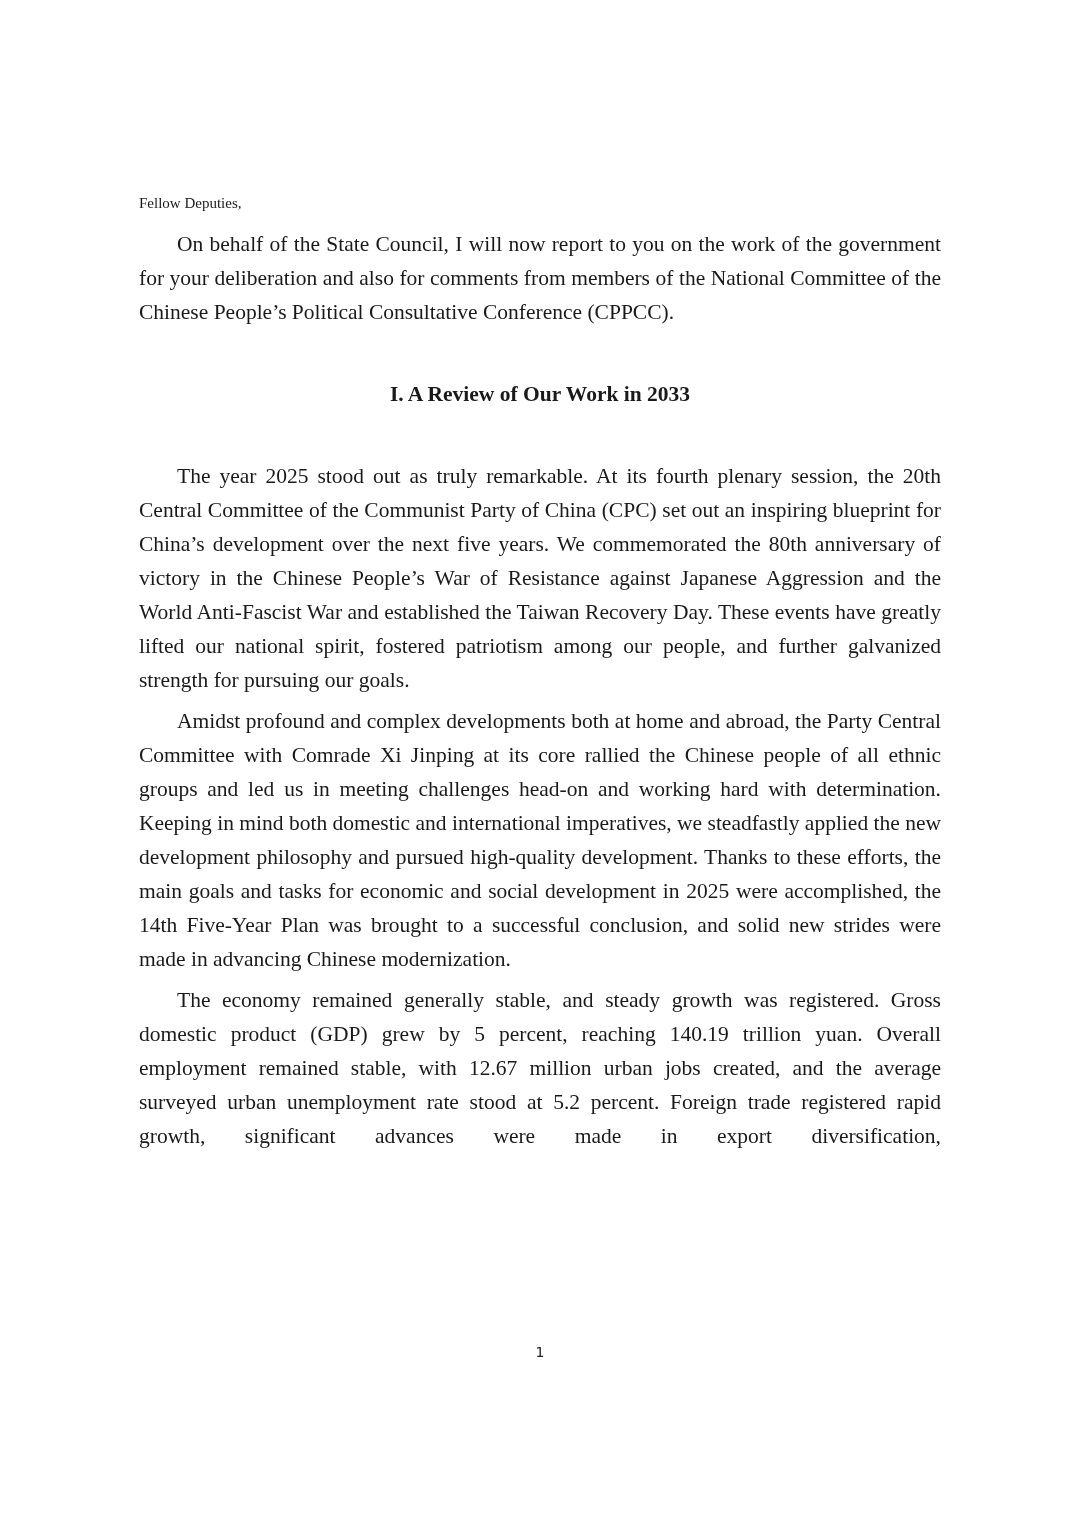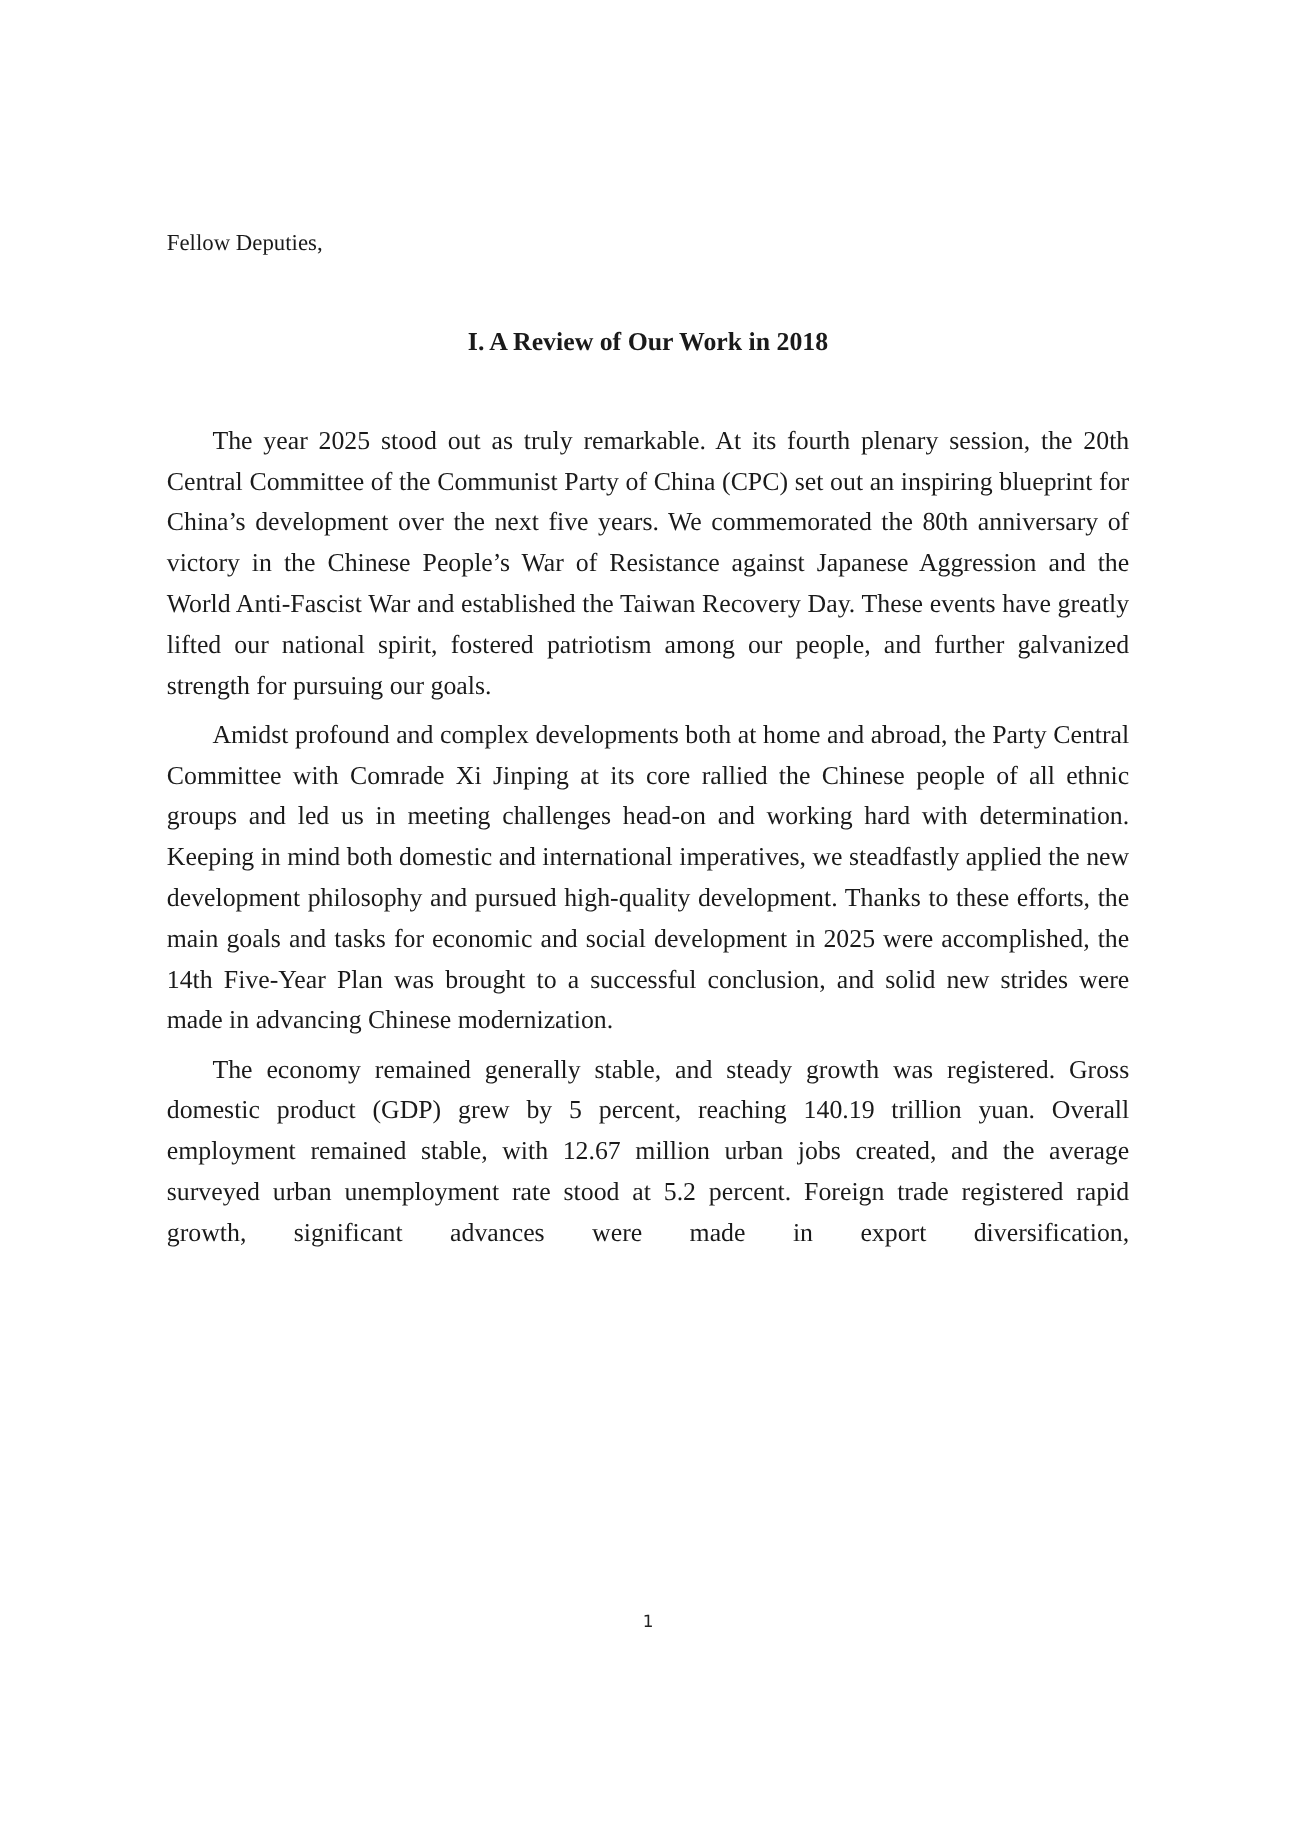--- a/index.html
+++ b/index.html
@@ -23,21 +23,21 @@
     }
     .para {
       margin: 0;
       font-size: 21.5px;
       line-height: 34px;
       text-align: justify;
       text-align-last: left;
       hyphens: none;
     }
     .salutation {
-      font-size: 19px;
+      font-size: 15px;
       line-height: 34px;
       margin: 0 0 7px 0;
     }
     .indent {
       text-indent: 38px;
     }
     .gap {
       margin-bottom: 7px;
     }
     .heading {
@@ -59,19 +59,20 @@
       font-family: "DejaVu Sans", sans-serif;
       font-size: 14px;
       color: #222;
     }
   </style>
 </head>
 <body>
 
 <div class="page">
   <p class="salutation">Fellow Deputies,</p>
-  <h2 class="heading">I. A Review of Our Work in 2018</h2>
+  <p class="para indent">On behalf of the State Council, I will now report to you on the work of the government for your deliberation and also for comments from members of the National Committee of the Chinese People’s Political Consultative Conference (CPPCC).</p>
+  <h2 class="heading">I. A Review of Our Work in 2033</h2>
   <p class="para indent gap">The year 2025 stood out as truly remarkable. At its fourth plenary session, the 20th Central Committee of the Communist Party of China (CPC) set out an inspiring blueprint for China’s development over the next five years. We commemorated the 80th anniversary of victory in the Chinese People’s War of Resistance against Japanese Aggression and the World Anti-Fascist War and established the Taiwan Recovery Day. These events have greatly lifted our national spirit, fostered patriotism among our people, and further galvanized strength for pursuing our goals.</p>
   <p class="para indent gap">Amidst profound and complex developments both at home and abroad, the Party Central Committee with Comrade Xi Jinping at its core rallied the Chinese people of all ethnic groups and led us in meeting challenges head-on and working hard with determination. Keeping in mind both domestic and international imperatives, we steadfastly applied the new development philosophy and pursued high-quality development. Thanks to these efforts, the main goals and tasks for economic and social development in 2025 were accomplished, the 14th Five-Year Plan was brought to a successful conclusion, and solid new strides were made in advancing Chinese modernization.</p>
   <p class="para indent" style="text-align-last: justify;">The economy remained generally stable, and steady growth was registered. Gross domestic product (GDP) grew by 5 percent, reaching 140.19 trillion yuan. Overall employment remained stable, with 12.67 million urban jobs created, and the average surveyed urban unemployment rate stood at 5.2 percent. Foreign trade registered rapid growth, significant advances were made in export diversification,</p>
 </div>
 
 <div class="page-number">1</div>
 
 </body></html>

